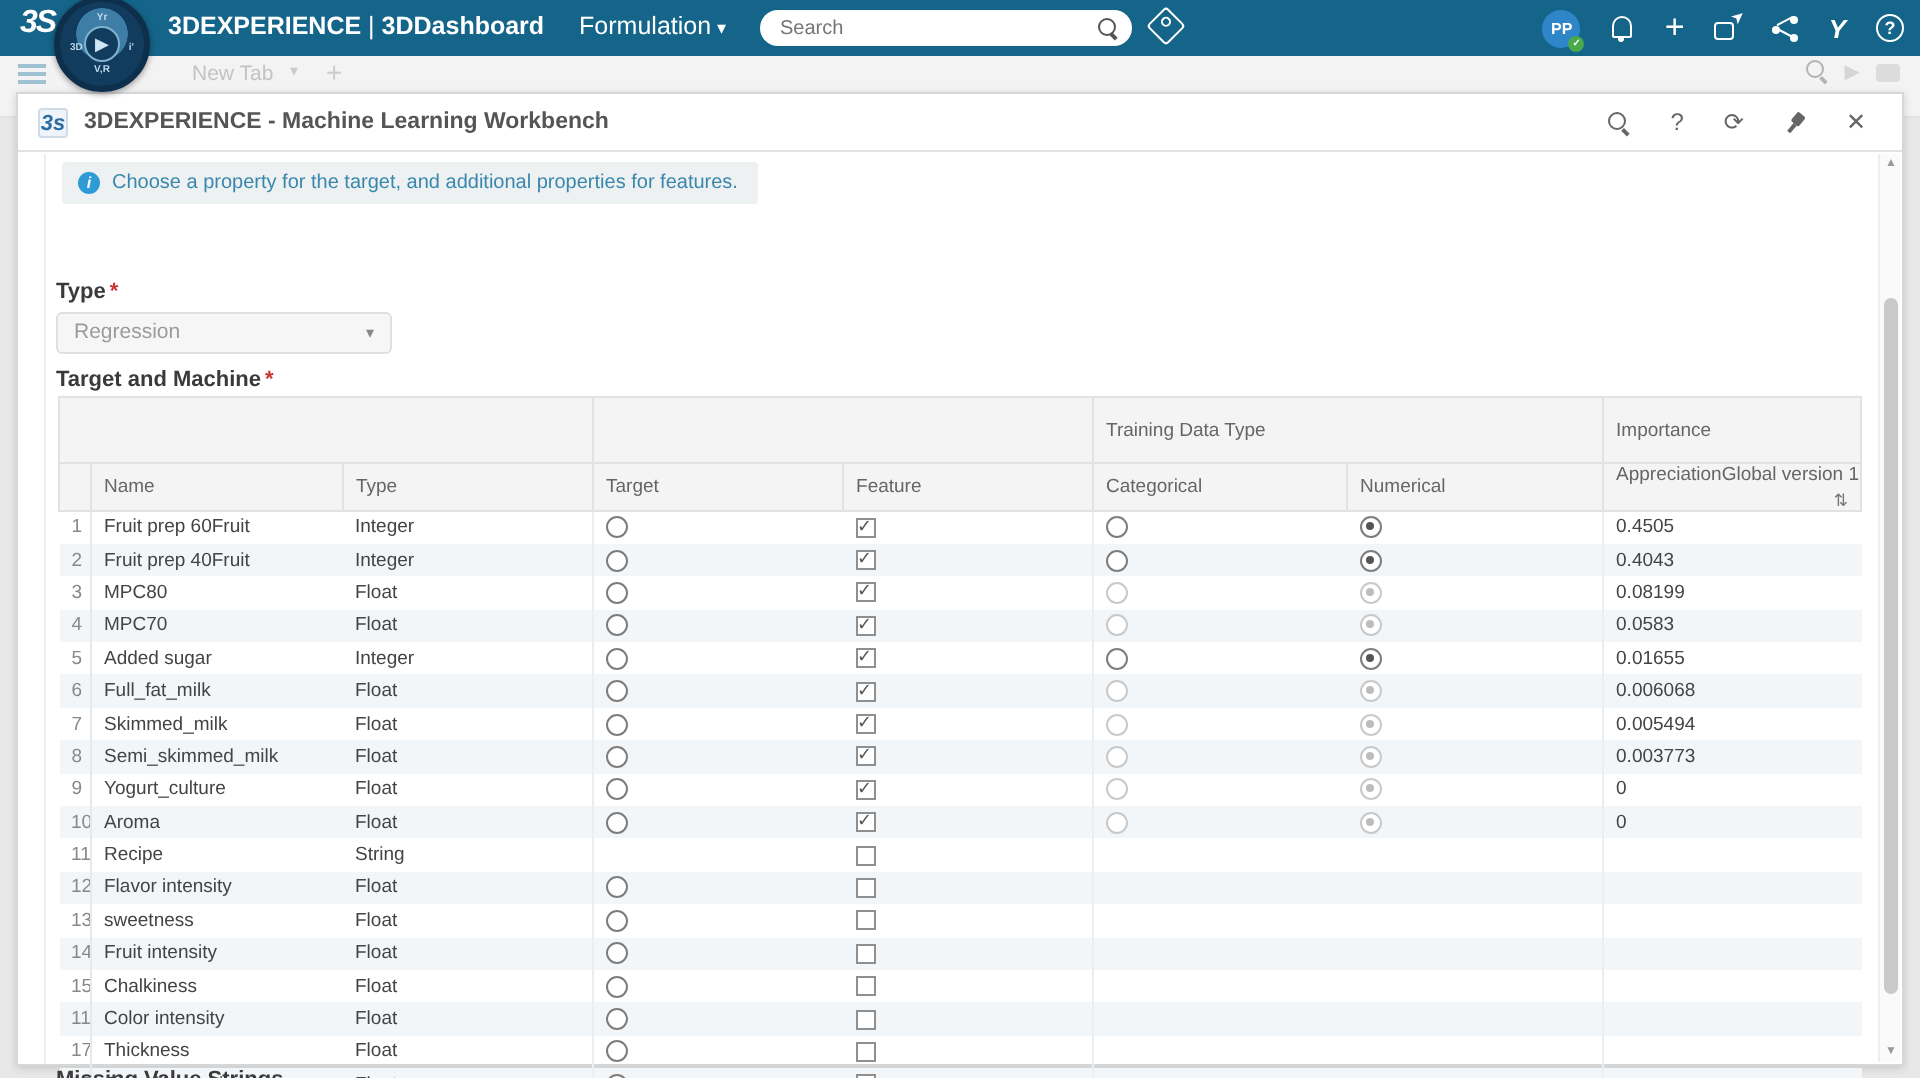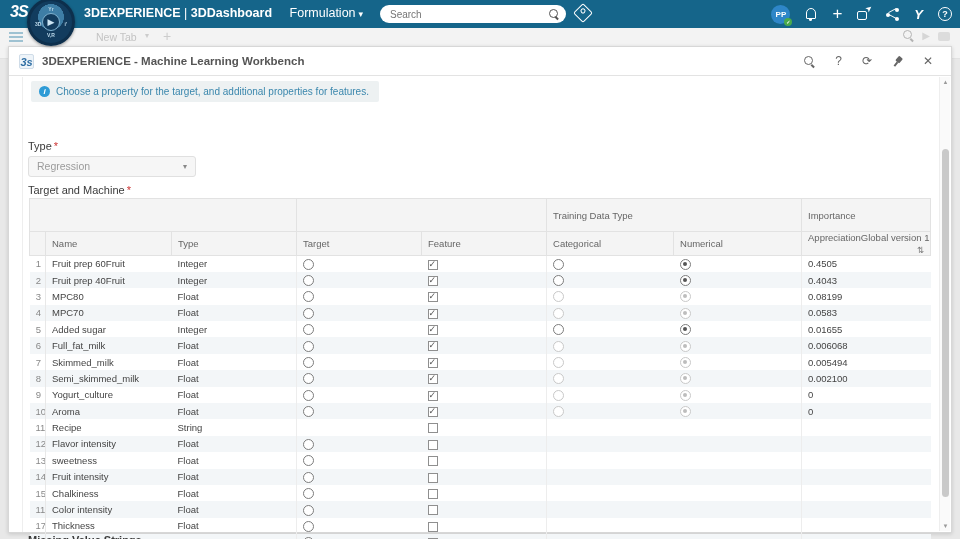--- a/index.html
+++ b/index.html
@@ -107,21 +107,21 @@
              border-radius:4px; }
 
   .content { position:absolute; top:30px; left:0; right:12px; bottom:0; }
   .content-edge { position:absolute; left:13px; top:0; bottom:0; width:1px; background:#eee; }
 
   .banner { position:absolute; left:22px; top:4px; background:#edf1f2; color:#3a87ad; font-size:10px;
             padding:5px 10px 5px 8px; display:flex; align-items:center; gap:6px; border-radius:2px; }
   .info-ic { width:11px; height:11px; border-radius:50%; background:#2e9bd6; color:#fff; font-size:8px;
              font-weight:bold; font-style:italic; text-align:center; line-height:11px; flex:0 0 auto; }
 
-  .fieldlabel { position:absolute; left:19px; font-size:11px; font-weight:normal; color:#3a3a3a; }
+  .fieldlabel { position:absolute; left:19px; font-size:11px; font-weight:bold; color:#3a3a3a; }
   .req { color:#cc3333; margin-left:2px; }
   .dropdown { position:absolute; left:19px; top:79px; width:168px; height:21px; background:#f6f6f6;
               border:1px solid #e0e0e0; border-radius:3px; color:#9b9b9b; font-size:10.5px;
               line-height:19px; padding:0 8px; }
   .dropdown .dchev { position:absolute; right:8px; top:0; color:#888; font-size:8px; line-height:19px; }
 
   
   table { position:absolute; left:20px; top:121px; width:901px; border-collapse:collapse;
           font-size:9.5px; table-layout:fixed; }
   th, td { font-weight:normal; padding:0 6px; overflow:hidden; white-space:nowrap; }
@@ -341,21 +341,21 @@
             <td class="c-imp">0.005494</td>
           </tr>
           <tr>
             <td class="c-num">8</td>
             <td class="c-name">Semi_skimmed_milk</td>
             <td class="c-type">Float</td>
             <td class="c-target"><span class="radio"></span></td>
             <td class="c-feature"><span class="cb on"></span></td>
             <td class="c-cat"><span class="radio dim"></span></td>
             <td class="c-numcol"><span class="radio on dim"></span></td>
-            <td class="c-imp">0.002100</td>
+            <td class="c-imp">0.003773</td>
           </tr>
           <tr>
             <td class="c-num">9</td>
             <td class="c-name">Yogurt_culture</td>
             <td class="c-type">Float</td>
             <td class="c-target"><span class="radio"></span></td>
             <td class="c-feature"><span class="cb on"></span></td>
             <td class="c-cat"><span class="radio dim"></span></td>
             <td class="c-numcol"><span class="radio on dim"></span></td>
             <td class="c-imp">0</td>

